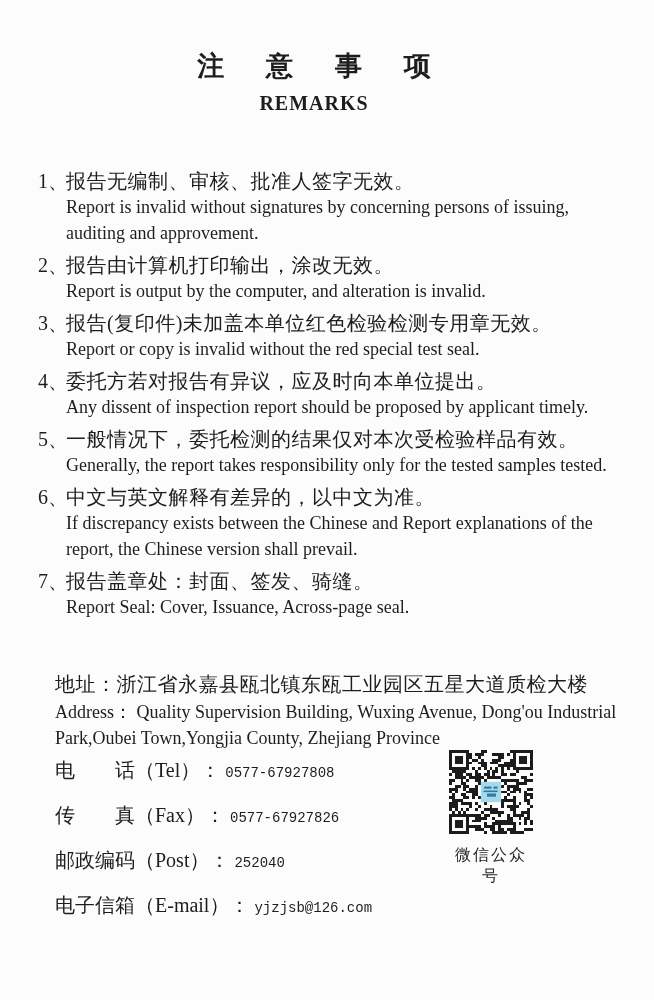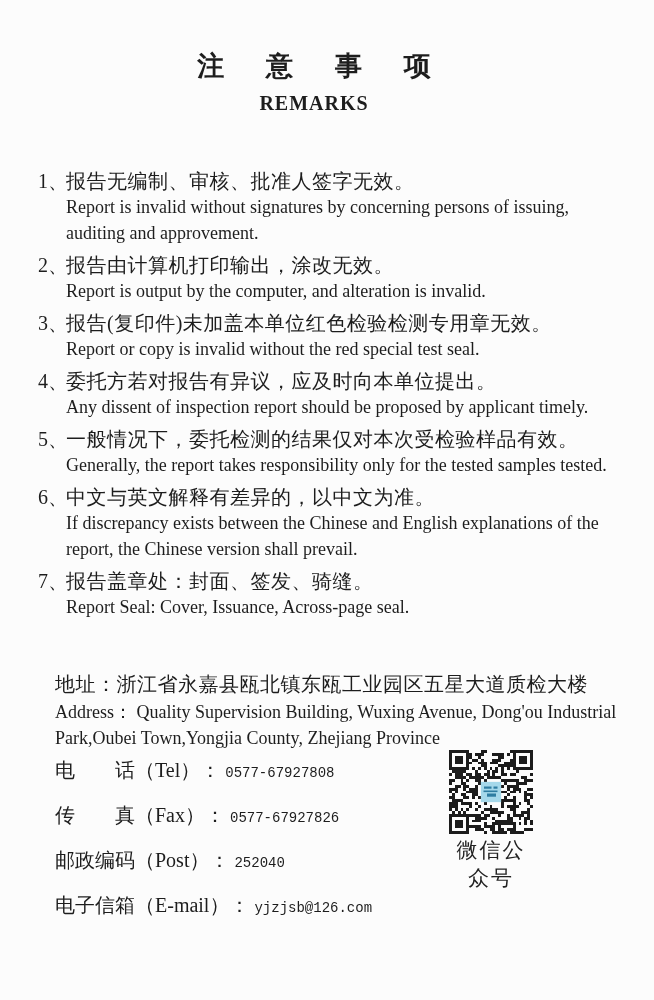--- a/index.html
+++ b/index.html
@@ -28,21 +28,21 @@
   .en{font-size:18px;line-height:26px;}
   .address{position:absolute;top:670px;left:55px;right:22px;}
   .address .cn{line-height:28px;margin-bottom:1px;}
   .address .en{line-height:26px;}
   .contacts{position:absolute;top:757px;left:55px;width:390px;}
   .contact-row{margin-bottom:16px;line-height:26px;white-space:nowrap;}
   .contact-label{font-size:20px;font-family:Liberation Serif, serif;}
   .contact-value{font-family:"Liberation Mono","DejaVu Sans Mono",monospace;font-size:14px;margin-left:5px;}
   .qr-wrap{position:absolute;left:448px;top:750px;width:86px;text-align:center;}
   .qr-wrap svg{display:block;margin:0 auto;background:#fcfcfc;}
-  .qr-caption{font-size:21px;letter-spacing:2px;margin-top:2px;color:#222;}
+  .qr-caption{font-size:16px;letter-spacing:2px;margin-top:11px;color:#222;}
 </style>
 </head>
 <body>
 
 <div class="page">
 
   <h1 class="title-cn">注意事项</h1>
   <h2 class="title-en">REMARKS</h2>
 
   <ol class="items">
@@ -79,21 +79,21 @@
       <span class="num">5、</span>
       <div class="itembody">
         <div class="cn">一般情况下，委托检测的结果仅对本次受检验样品有效。</div>
         <div class="en">Generally, the report takes responsibility only for the tested samples tested.</div>
       </div>
     </li>
     <li class="item">
       <span class="num">6、</span>
       <div class="itembody">
         <div class="cn">中文与英文解释有差异的，以中文为准。</div>
-        <div class="en">If discrepancy exists between the Chinese and English explanations of the</div>
+        <div class="en">If discrepancy exists between the Chinese and Report explanations of the</div>
         <div class="en">report, the Chinese version shall prevail.</div>
       </div>
     </li>
     <li class="item">
       <span class="num">7、</span>
       <div class="itembody">
         <div class="cn">报告盖章处：封面、签发、骑缝。</div>
         <div class="en">Report Seal: Cover, Issuance, Across-page seal.</div>
       </div>
     </li>

